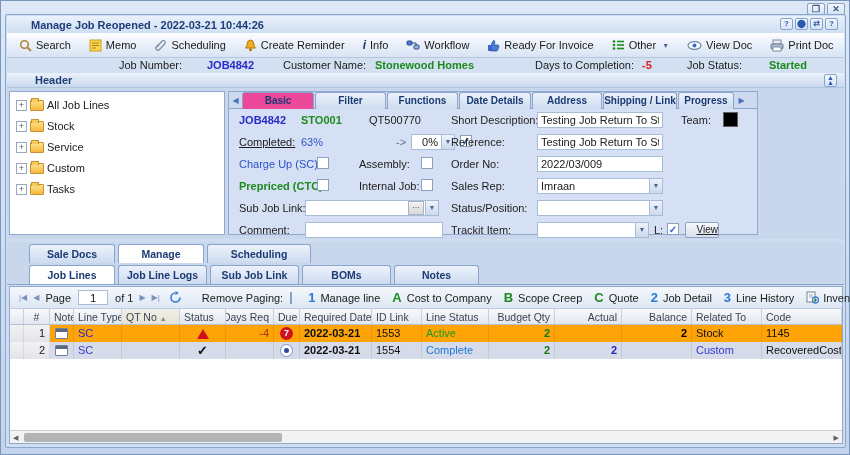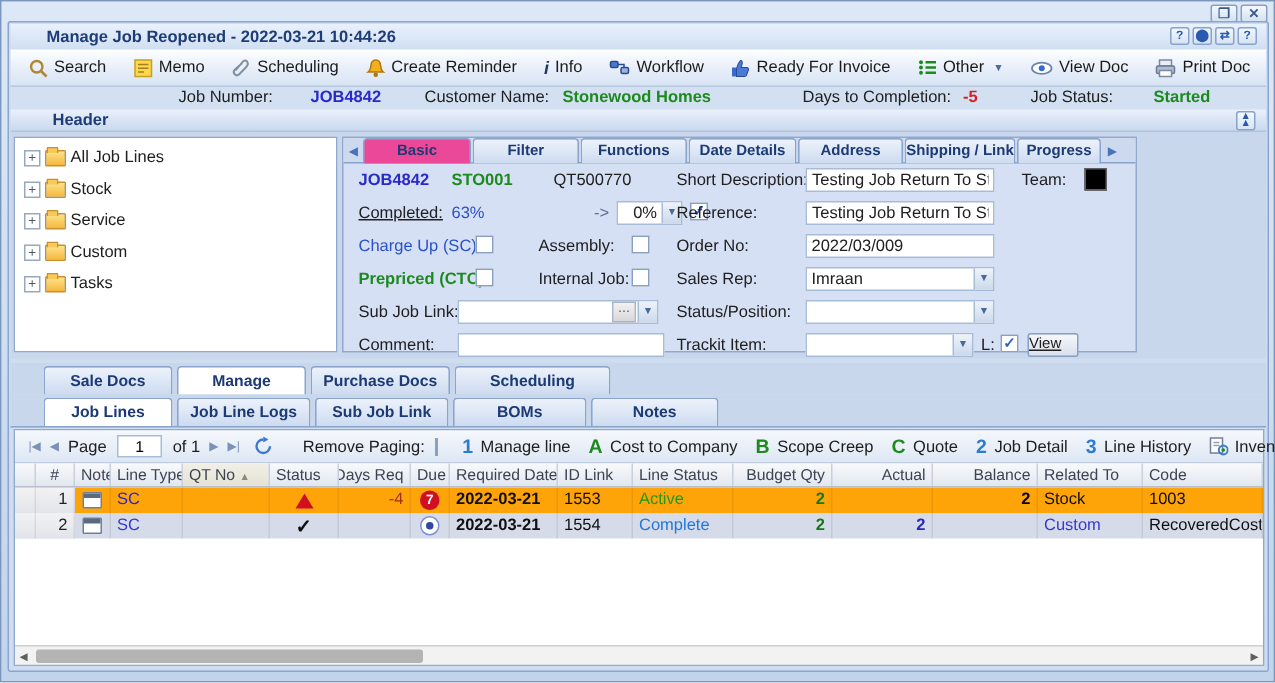--- a/index.html
+++ b/index.html
@@ -88,21 +88,21 @@
   .combo .btn { width:13px; height:14px; background:linear-gradient(#eef3fa,#ccd9ec);
                 border-left:1px solid #a8bcd8; color:#4a6a9a; font-size:7px; line-height:14px;
                 text-align:center; }
   .combo .ell { width:16px; height:14px; background:linear-gradient(#f2f2f2,#d8d8d8);
                 border:1px solid #a8b4c8; color:#505050; font-size:8px; line-height:12px;
                 text-align:center; margin-right:1px; }
   .cb { position:absolute; width:12px; height:12px; border:1px solid #8aa0c0; background:#fff;
         font-size:10px; line-height:11px; text-align:center; color:#3060c0; font-weight:bold; }
   .team-swatch { position:absolute; width:15px; height:15px; background:#000; border:1px solid #606060; }
   .view-btn { position:absolute; width:34px; height:16px; border:1px solid #8aa0c4; border-radius:2px;
-              background:linear-gradient(#f6f8fb,#d8e0ec); text-align:left; line-height:14px;
+              background:linear-gradient(#f6f8fb,#d8e0ec); text-align:right; line-height:14px;
               font-size:10px; color:#202020;text-decoration:underline; }
 
   
   .maintabs { position:absolute; left:6px; top:241px; width:837px; height:21px; display:flex;
               align-items:flex-end; padding-left:22px; background:#c9d7ec; }
   .subtabs  { position:absolute; left:6px; top:262px; width:837px; height:22px; display:flex;
               align-items:flex-end; padding-left:22px; background:#c9d7ec; border-bottom:1px solid #8aa4cc; }
   .btab { height:19px; border:1px solid #8aa4cc; border-bottom:none; border-radius:3px 3px 0 0;
           background:linear-gradient(#ecf2fb,#cddbf0); color:#1c3a74; font-weight:bold;
           font-size:10.5px; text-align:center; line-height:18px; margin-right:3px; }
@@ -414,21 +414,20 @@
         <span class="lbl" style="left:425px;top:115px;">L:</span>
         <span class="cb" style="left:438px;top:114px;">✓</span>
         <div class="view-btn" style="left:456px;top:113px;">View</div>
       </div>
     </div>
   </div>
 
   <div class="maintabs">
     <div class="btab" style="width:86px;">Sale Docs</div>
     <div class="btab active" style="width:86px;">Manage</div>
-    <div class="btab" style="width:93px;">Purchase Docs</div>
     <div class="btab" style="width:104px;">Scheduling</div>
   </div>
   <div class="subtabs">
     <div class="btab active" style="width:86px;">Job Lines</div>
     <div class="btab" style="width:89px;">Job Line Logs</div>
     <div class="btab" style="width:89px;">Sub Job Link</div>
     <div class="btab" style="width:89px;">BOMs</div>
     <div class="btab" style="width:85px;">Notes</div>
   </div>
 
@@ -508,21 +507,21 @@
       <div class="gc c-due">
           <span class="due-red">7</span>
         </div>
       <div class="gc c-rd" style="font-weight:bold;color:#101010;">2022-03-21</div>
       <div class="gc c-id" style="color:#101010;">1553</div>
       <div class="gc c-ls" style="color:#1d9a1d;">Active</div>
       <div class="gc c-bq" style="color:#157815;font-weight:bold;">2</div>
       <div class="gc c-ac"></div>
       <div class="gc c-bal" style="color:#000;font-weight:bold;">2</div>
       <div class="gc c-rel" style="color:#101010;">Stock</div>
-      <div class="gc c-code" style="color:#101010;">1003</div>
+      <div class="gc c-code" style="color:#101010;">1145</div>
     </div>
 
     <div class="grow row2">
       <div class="gc c-ind numcell"></div>
       <div class="gc c-num numcell">2</div>
       <div class="gc c-notes">
           <span class="note-icon"></span>
         </div>
       <div class="gc c-lt" style="color:#3838d0;">SC</div>
       <div class="gc c-qt"></div>

